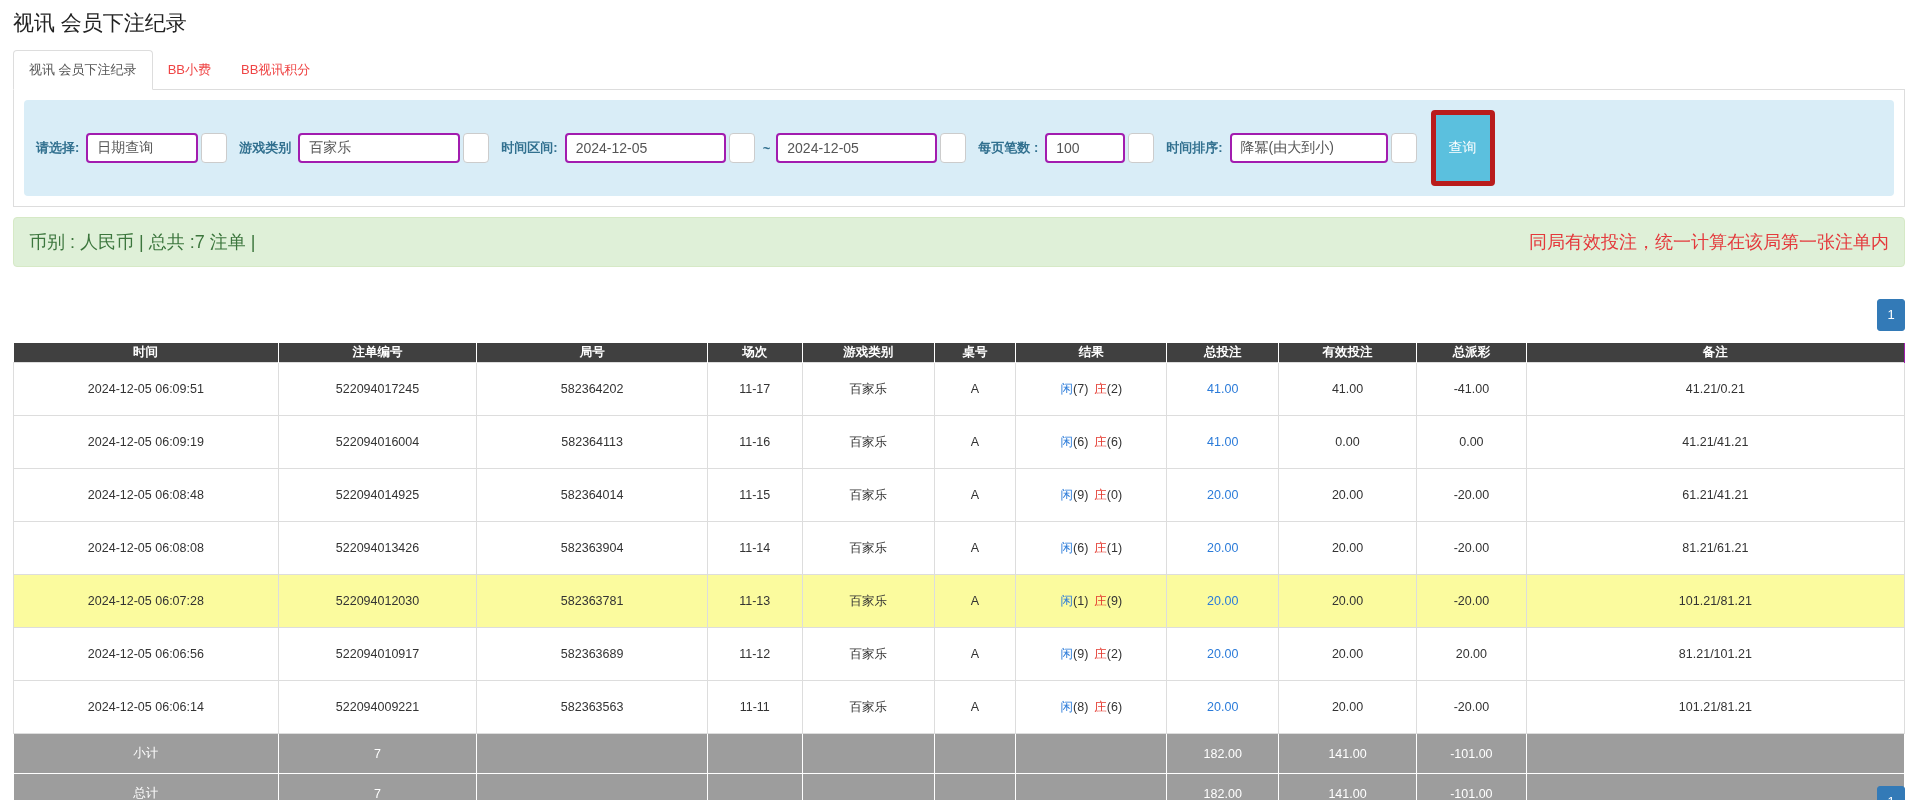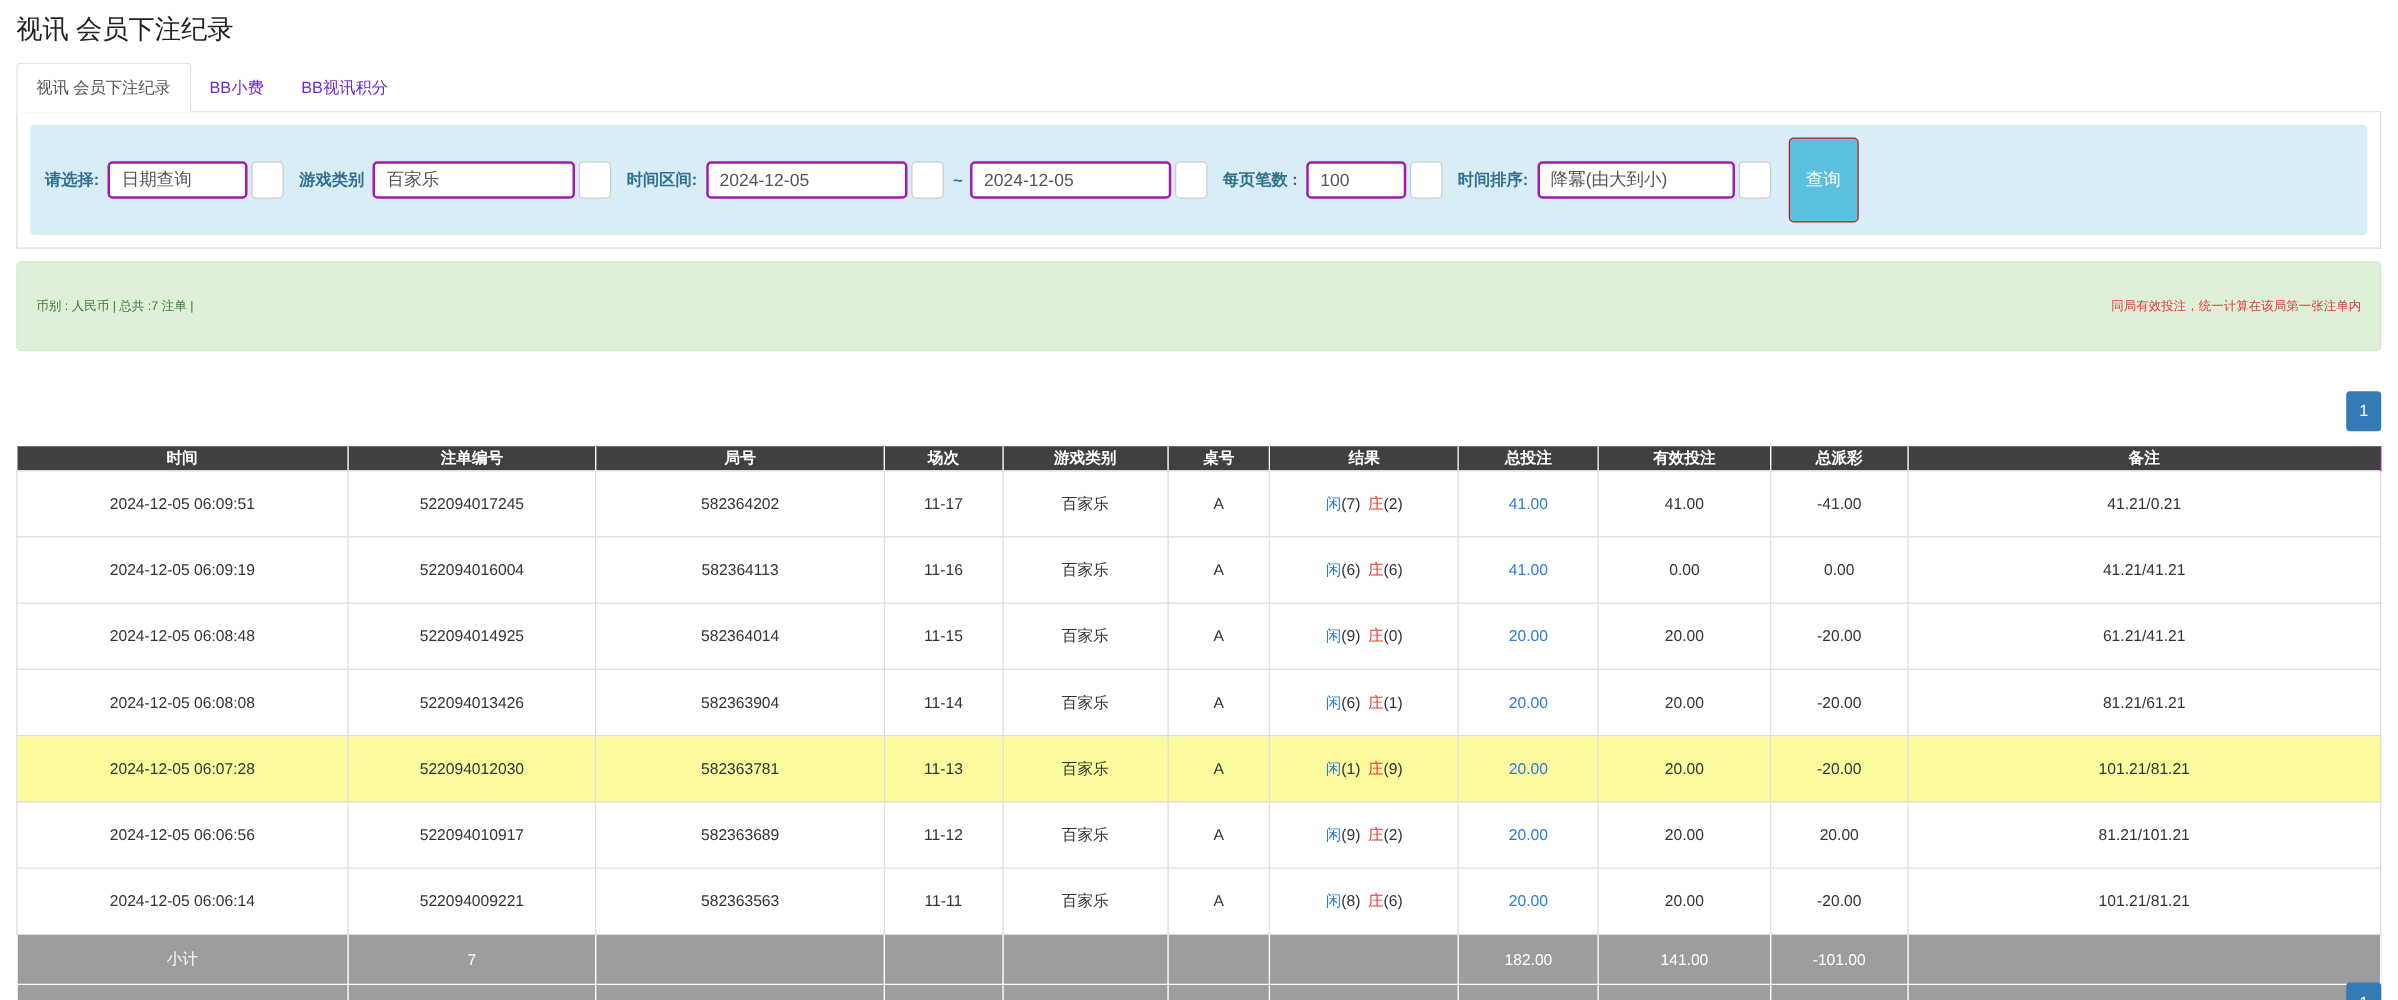--- a/index.html
+++ b/index.html
@@ -9,40 +9,40 @@
     background:#fff; font-family:"Liberation Sans", sans-serif; color:#333;
   }
   .page { padding:0 13px; }
   .page-title { font-size:21px; font-weight:500; color:#222; margin:9px 0 13px 0; }
 
   
   .nav-tabs { display:flex; border-bottom:1px solid #ddd; align-items:flex-end; }
   .tab { padding:10px 15px; font-size:13px; cursor:pointer; }
   .tab.active { background:#fff; border:1px solid #ddd; border-bottom:1px solid #fff;
     margin-bottom:-1px; border-radius:4px 4px 0 0; color:#555; }
-  .tab.inactive { color:#6d28d9; }
+  .tab.inactive { color:#ef4444; }
 
   
   .tab-panel { border:1px solid #ddd; border-top:none; padding:10px; background:#fff; }
   .filter-bar { background:#d9edf7; border-radius:4px; padding:10px 12px;
     display:flex; align-items:center; font-size:13px; }
   .fg { display:flex; align-items:center; margin-right:12px; }
   .fg label { color:#31708f; font-weight:bold; margin-right:7px; white-space:nowrap; }
   .ipt { background:#fff; border:2px solid #a21caf; border-radius:4px; height:30px;
     padding:0 9px; font-size:14px; color:#555; display:flex; align-items:center; white-space:nowrap; }
   .addon { width:26px; height:30px; background:#fff; border:1px solid #ccc; border-radius:4px; margin-left:3px; }
   .w-select { width:112px; } .w-game { width:162px; } .w-date { width:161px; }
   .w-pp { width:80px; } .w-sort { width:158px; }
   .tilde { color:#31708f; margin:0 6px 0 0; font-weight:bold; }
-  .btn-search { margin-left:14px; background:#5bc0de; border:1px solid #b91c1c; color:#fff;
+  .btn-search { margin-left:14px; background:#5bc0de; border:5px solid #b91c1c; color:#fff;
     border-radius:4px; font-size:14px; padding:24px 13px; cursor:pointer; }
 
   
   .info-bar { margin-top:10px; background:#dff0d8; border:1px solid #d6e9c6; border-radius:4px;
-    padding:28px 15px; display:flex; justify-content:space-between; align-items:center; font-size:10px; }
+    padding:12px 15px; display:flex; justify-content:space-between; align-items:center; font-size:18px; }
   .info-left { color:#3c763d; }
   .info-right { color:#e4393c; }
 
   
   .pagination-top { margin-top:32px; margin-bottom:12px; display:flex; justify-content:flex-end; }
   .page-btn { min-width:28px; height:32px; line-height:30px; background:#337ab7; border:1px solid #337ab7;
     color:#fff; text-align:center; border-radius:3px; font-size:13px; cursor:pointer; }
   .pagination-bottom { position:absolute; right:13px; top:786px; }
 
   

